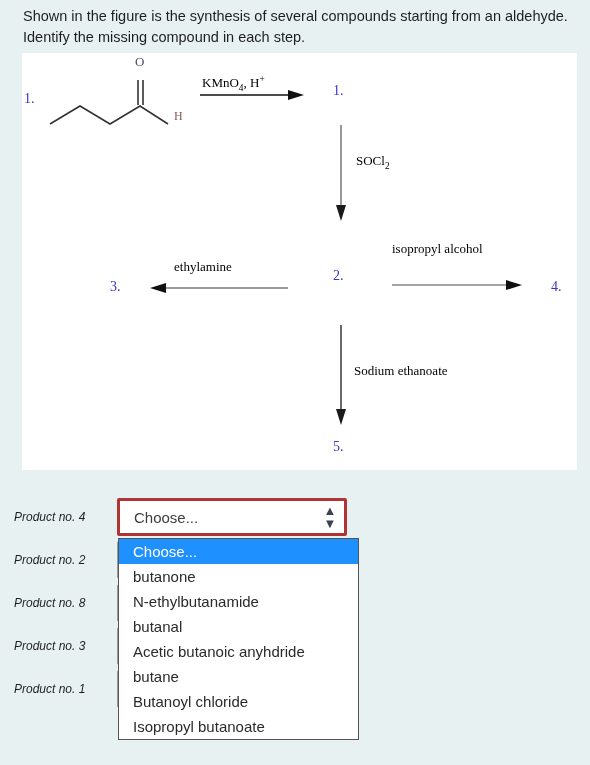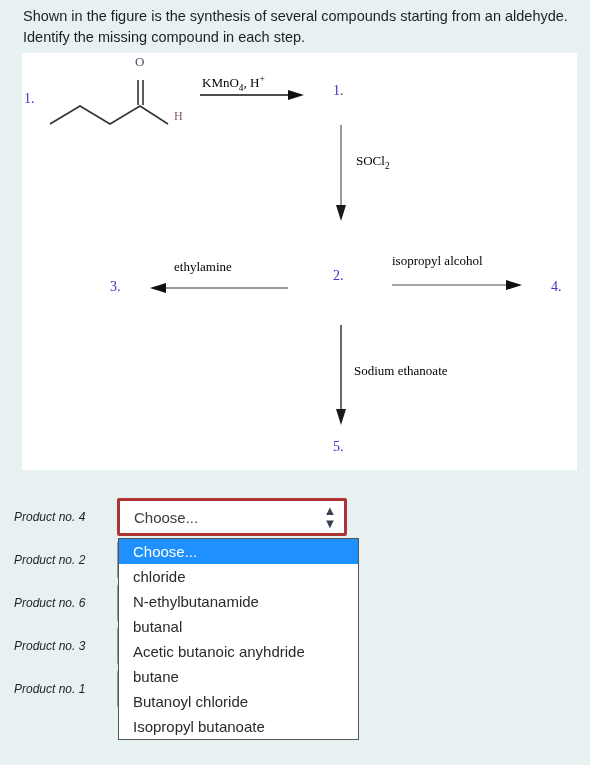--- a/index.html
+++ b/index.html
@@ -182,21 +182,21 @@
 
   <div class="num-label" style="left:311px; top:215px;">2.</div>
 
   <div class="reagent" style="left:152px; top:206px;text-align:center;">ethylamine</div>
   <svg class="arrow-h" style="left:128px; top:230px; width:138px;">
     <line x1="14" y1="5" x2="138" y2="5" stroke="#7a7a7a" stroke-width="1.4"></line>
     <polygon points="16,0 0,5 16,10" fill="#101010"></polygon>
   </svg>
   <div class="num-label" style="left:88px; top:226px;">3.</div>
 
-  <div class="reagent" style="left:370px; top:200px;text-align:right;">isopropyl alcohol</div>
+  <div class="reagent" style="left:370px; top:188px;text-align:right;">isopropyl alcohol</div>
   <svg class="arrow-h" style="left:370px; top:227px; width:130px;">
     <line x1="0" y1="5" x2="118" y2="5" stroke="#4a4a4a" stroke-width="1.2"></line>
     <polygon points="114,0 130,5 114,10" fill="#101010"></polygon>
   </svg>
   <div class="num-label" style="left:529px; top:226px;">4.</div>
 
   <svg class="arrow-v" style="left:314px; top:272px; height:100px;">
     <line x1="5" y1="0" x2="5" y2="88" stroke="#1a1a1a" stroke-width="1.3"></line>
     <polygon points="0,84 5,100 10,84" fill="#1a1a1a"></polygon>
   </svg>
@@ -216,21 +216,21 @@
 
   <div class="answer-row" style="top:70px;">
     <div class="row-label">Product no. 2</div>
     <div class="select-box">
       <span class="select-value">Choose...</span>
       <span class="select-arrow">↕</span>
     </div>
   </div>
 
   <div class="answer-row" style="top:113px;">
-    <div class="row-label">Product no. 6</div>
+    <div class="row-label">Product no. 8</div>
     <div class="select-box">
       <span class="select-value">Choose...</span>
       <span class="select-arrow">↕</span>
     </div>
   </div>
 
   <div class="answer-row" style="top:156px;">
     <div class="row-label">Product no. 3</div>
     <div class="select-box">
       <span class="select-value">Choose...</span>
@@ -242,20 +242,20 @@
     <div class="row-label">Product no. 1</div>
     <div class="select-box">
       <span class="select-value">Choose...</span>
       <span class="select-arrow">↕</span>
     </div>
   </div>
 </div>
 
 <ul id="option-list">
     <li class="selected">Choose...</li>
-    <li>chloride</li>
+    <li>butanone</li>
     <li>N-ethylbutanamide</li>
     <li>butanal</li>
     <li>Acetic butanoic anyhdride</li>
     <li>butane</li>
     <li>Butanoyl chloride</li>
     <li>Isopropyl butanoate</li>
   </ul>
 
 </body></html>

